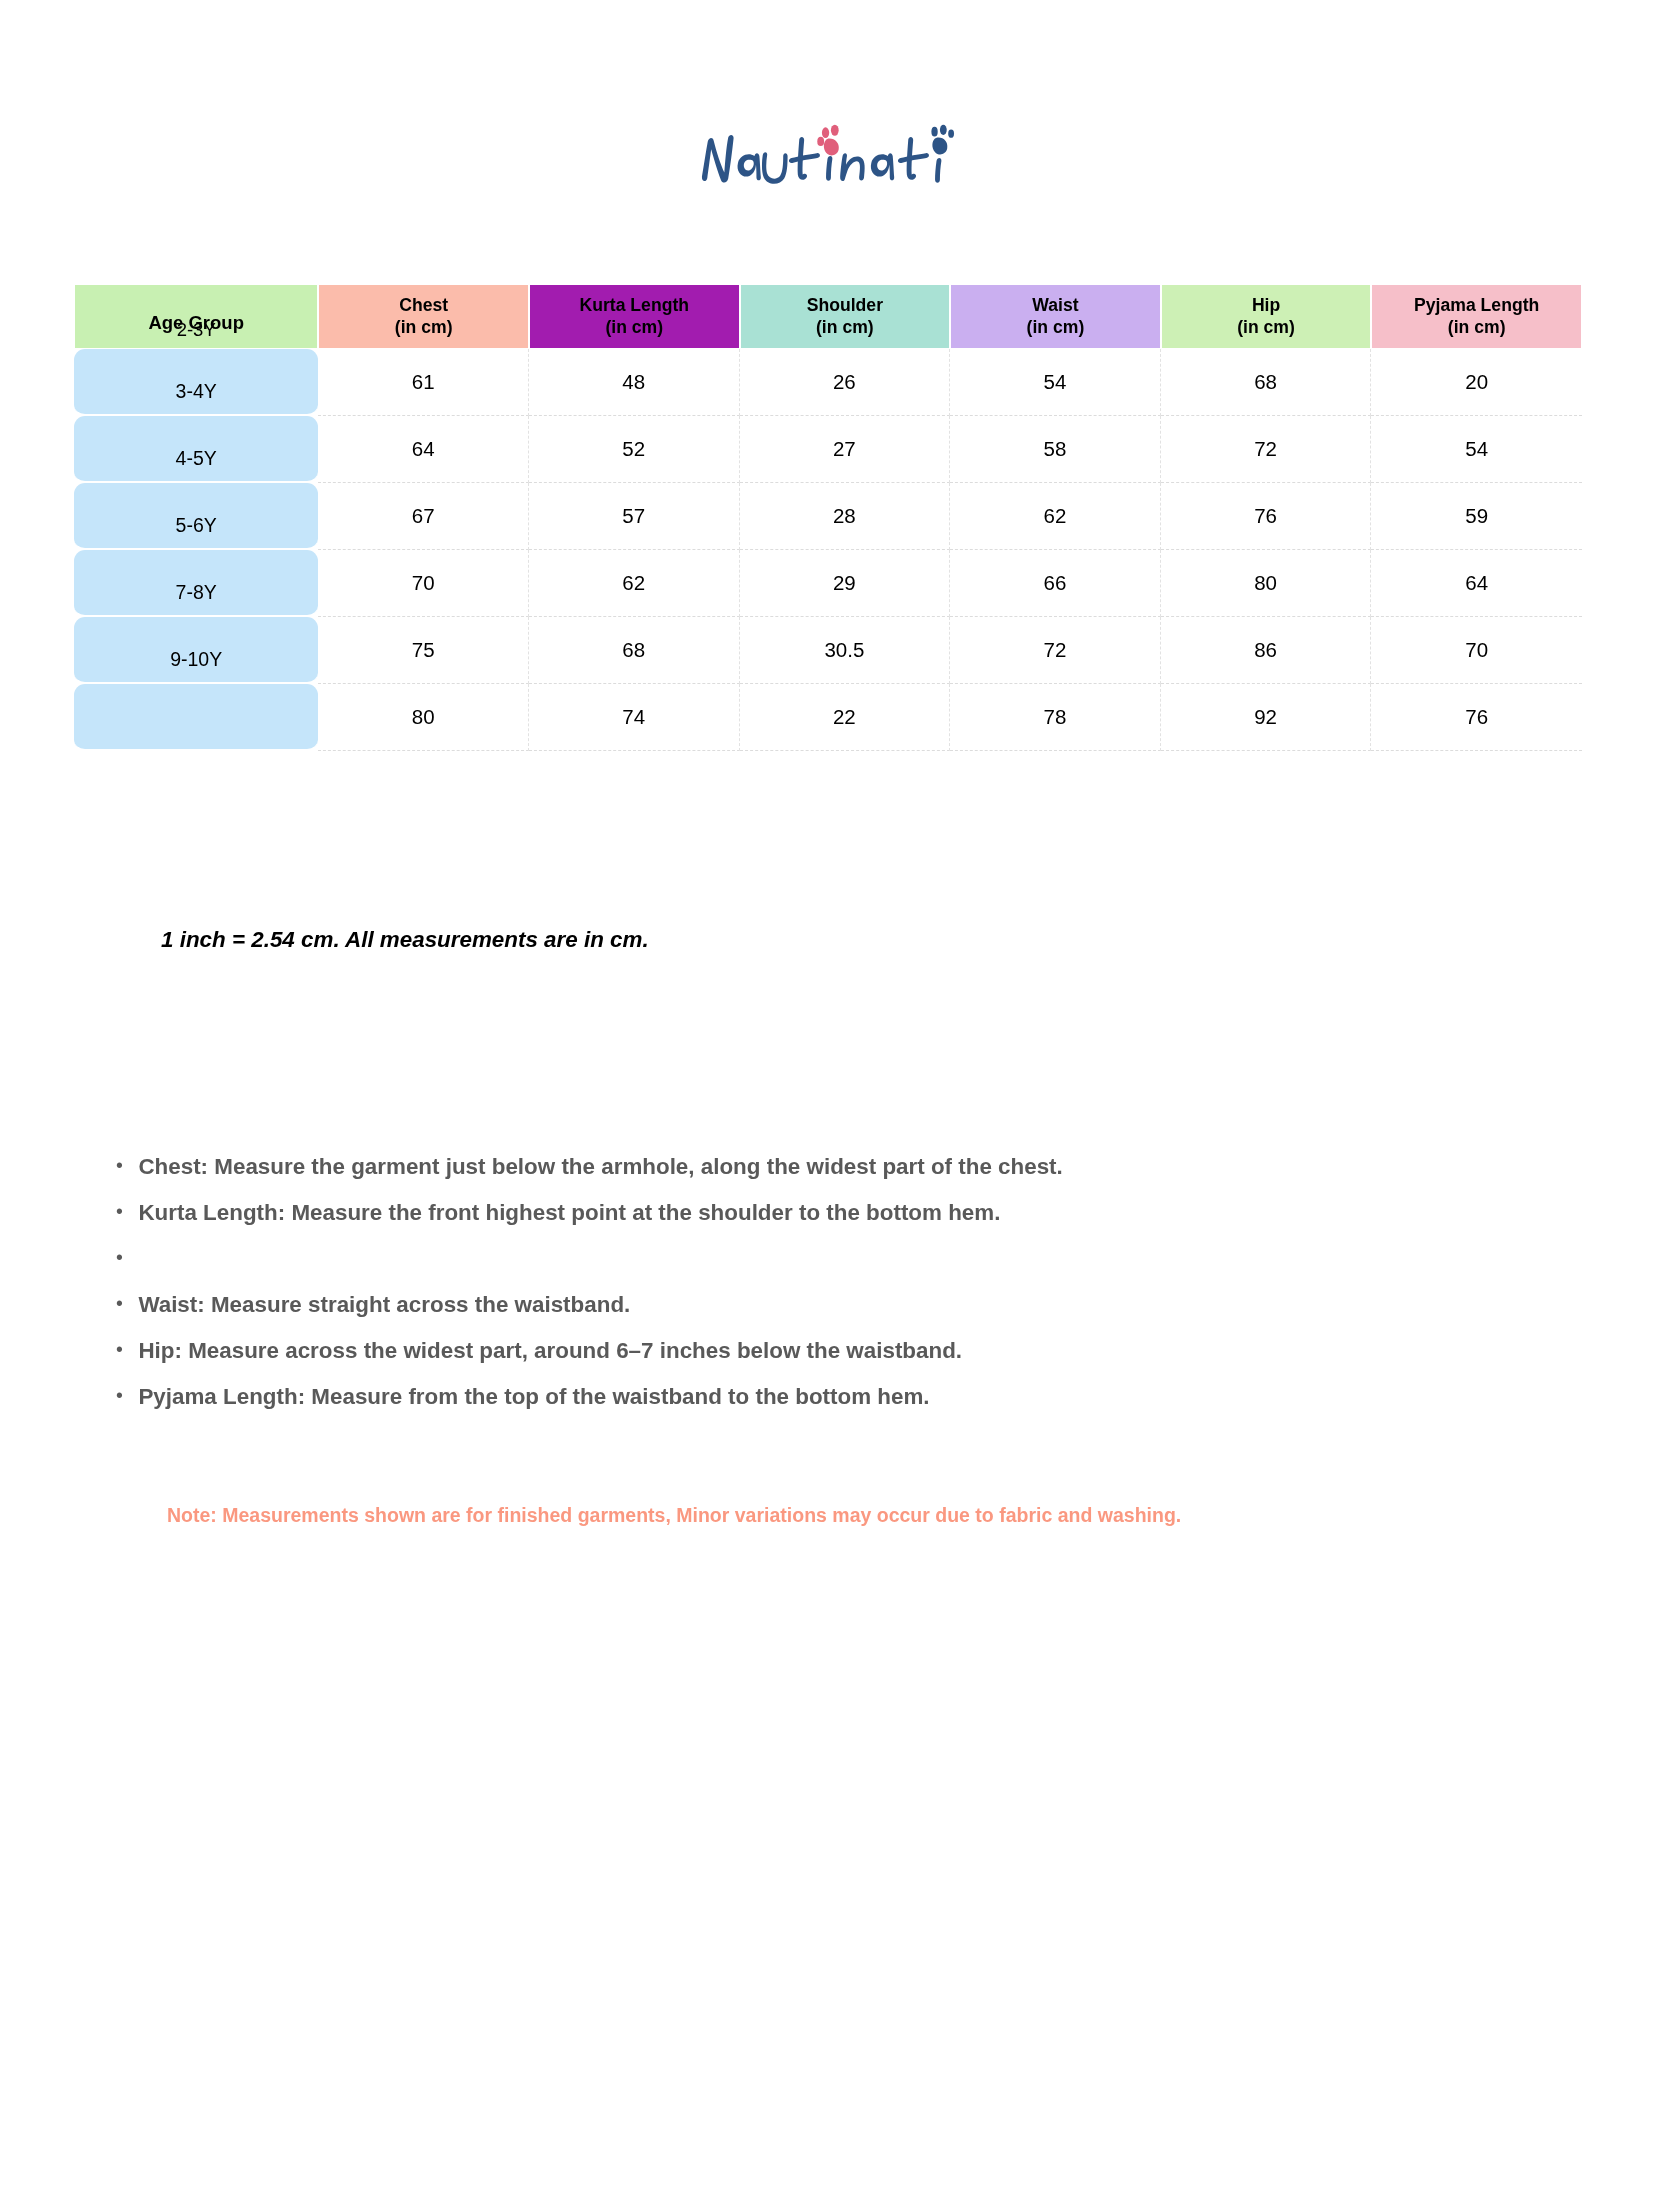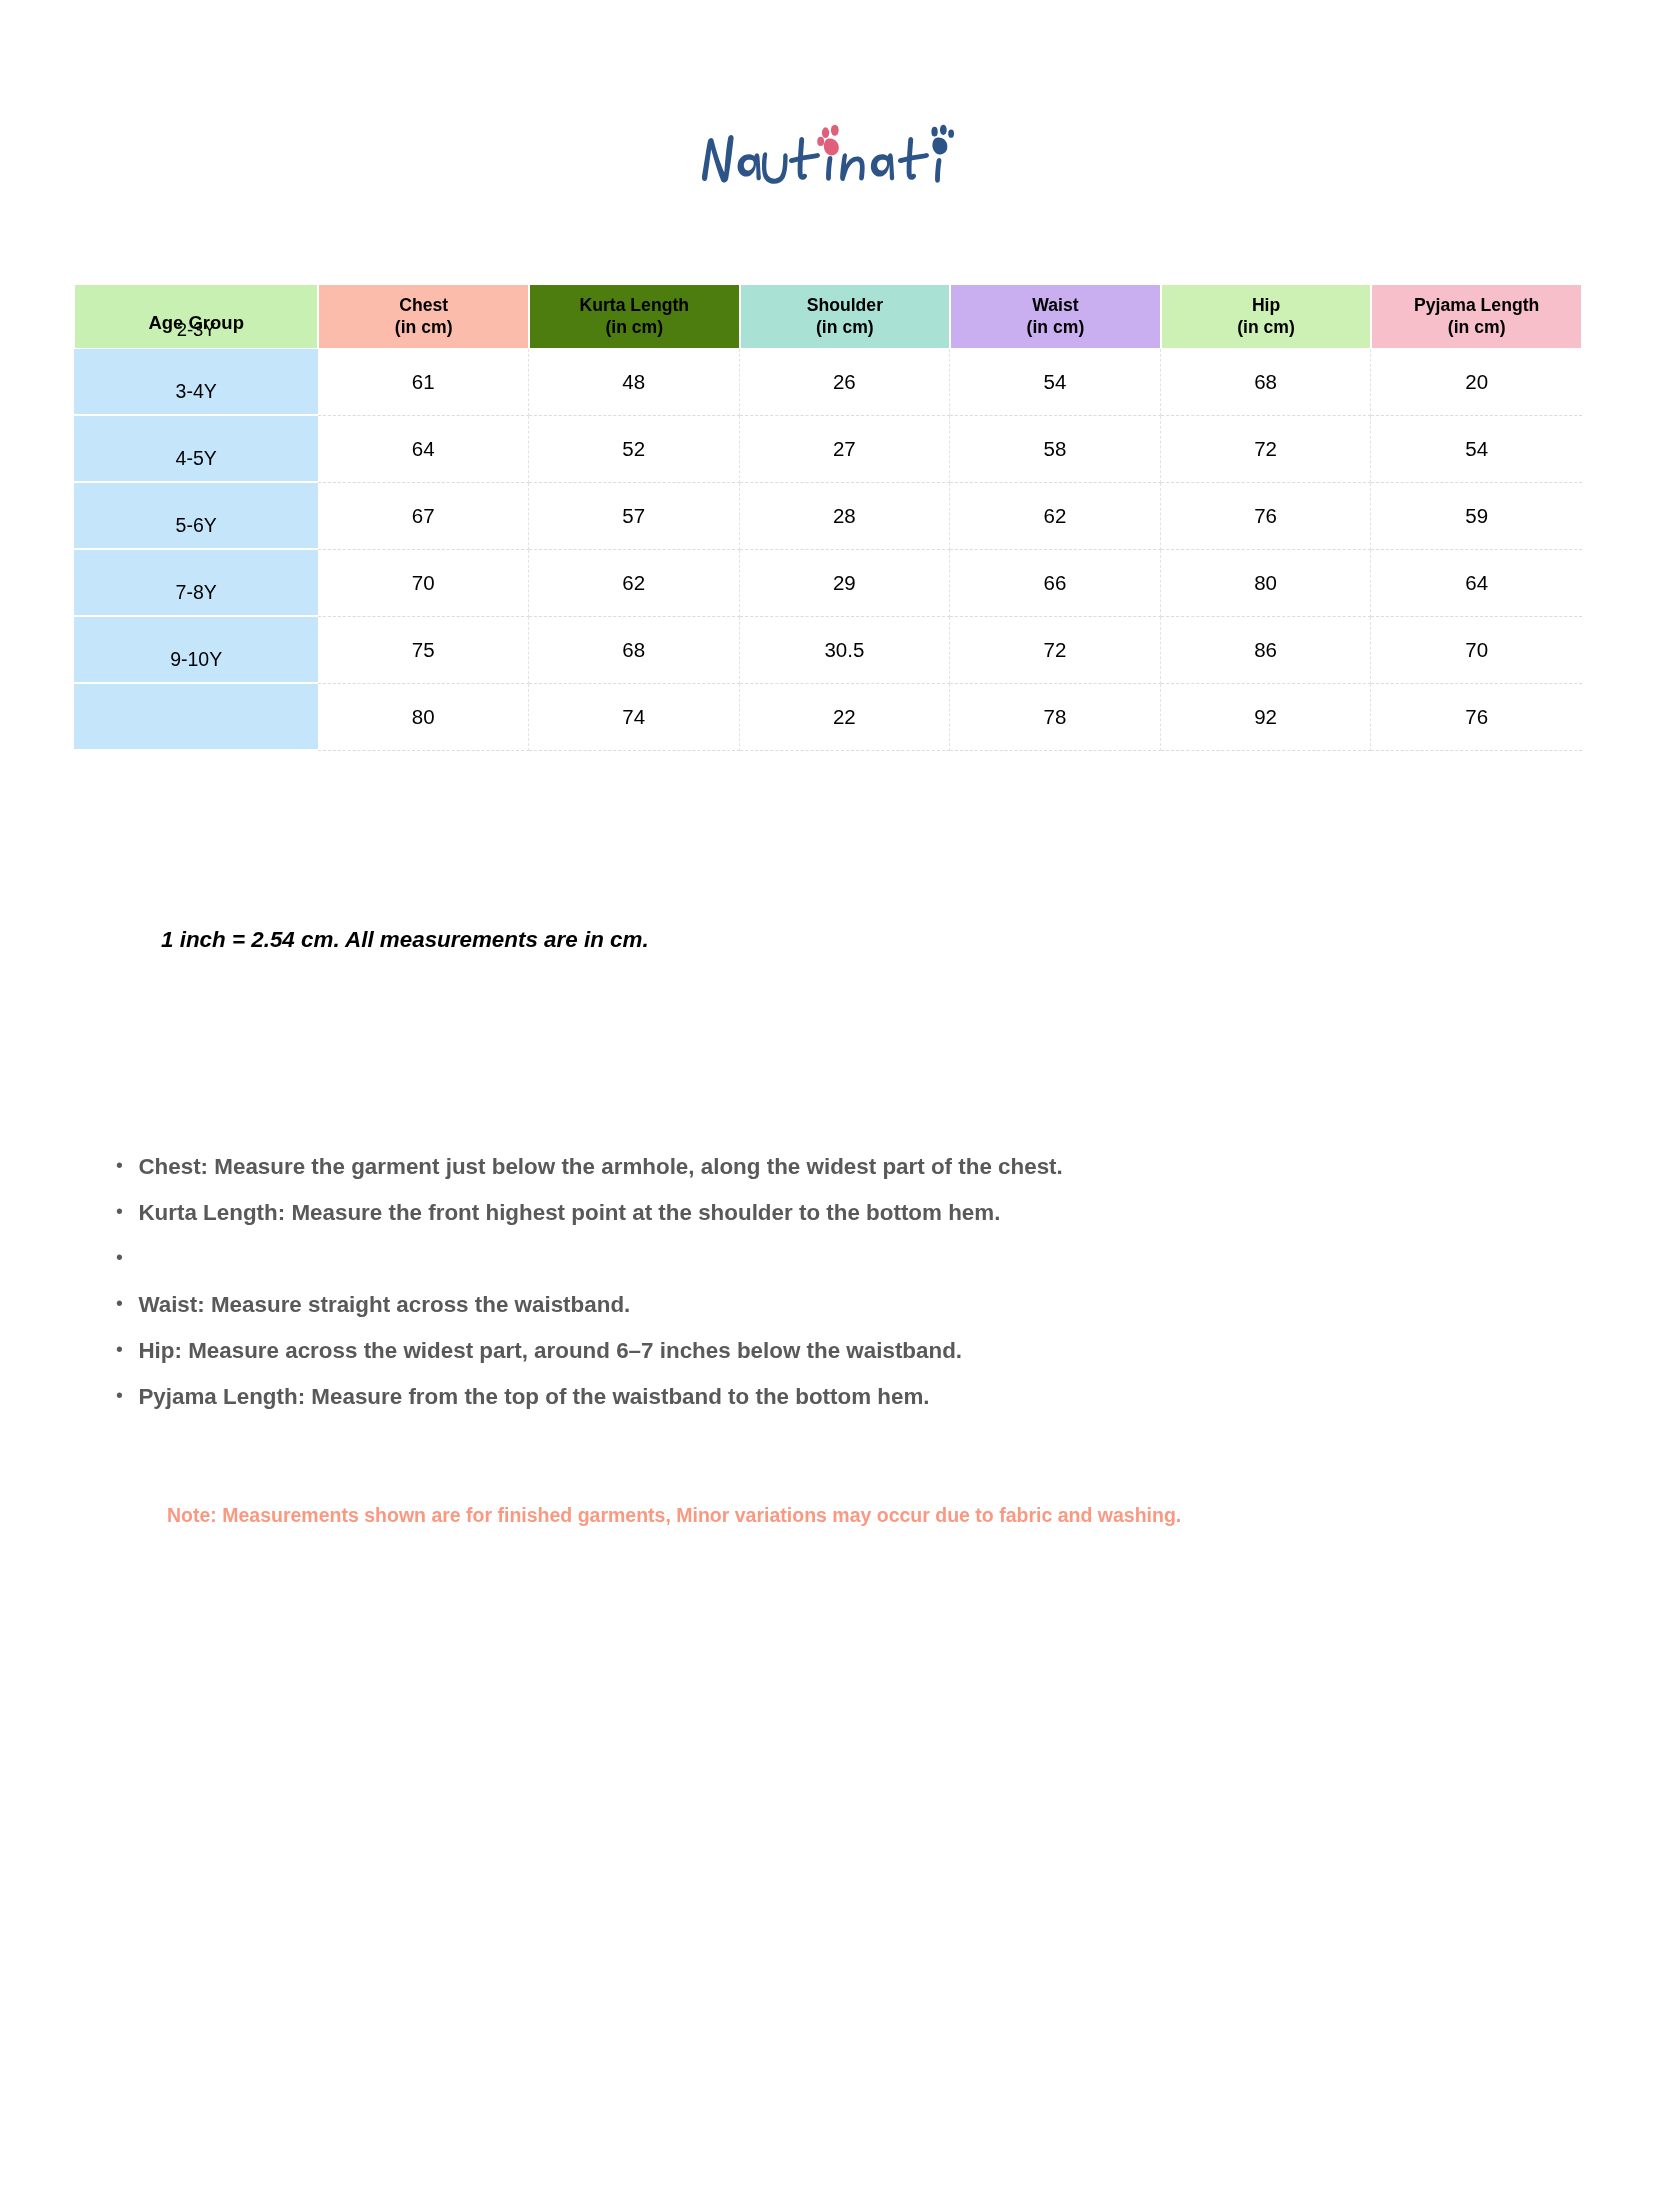--- a/index.html
+++ b/index.html
@@ -69,21 +69,21 @@
     color: #000000;
     line-height: 1.22;
     padding: 0;
     border: 1.5px solid #ffffff;
   }
   thead th .hdr-sub { font-weight: bold; display: block; }
 
   
   th.h-age   { background: #c8f0b2; position: relative; }
   th.h-chest { background: #fbbcab; }
-  th.h-kurta { background: #4d7c0f; }
+  th.h-kurta { background: #a21caf; }
   th.h-shoul { background: #a9e1d4; }
   th.h-waist { background: #caaff0; }
   th.h-hip   { background: #cdf0b5; }
   th.h-pyj   { background: #f6bfc9; }
 
   
   .stray-age {
     position: absolute;
     left: 0;
     right: 0;
@@ -115,20 +115,21 @@
     color: #000000;
     border-right: 1px dashed #e2e2e2;
     border-bottom: 1px dashed #dcdcdc;
     background: #ffffff;
   }
   tbody td.age-cell {
     background: #c5e5fa;
     border-right: none;
     border-bottom: 2px solid #ffffff;
     position: relative;
+    border-radius: 11px;
   }
   tbody td.age-cell .age-text {
     position: absolute;
     left: 0;
     right: 0;
     bottom: 10.7px;
     text-align: center;
     font-size: 19.5px;
   }
   tbody td.last-col { border-right: none; }

